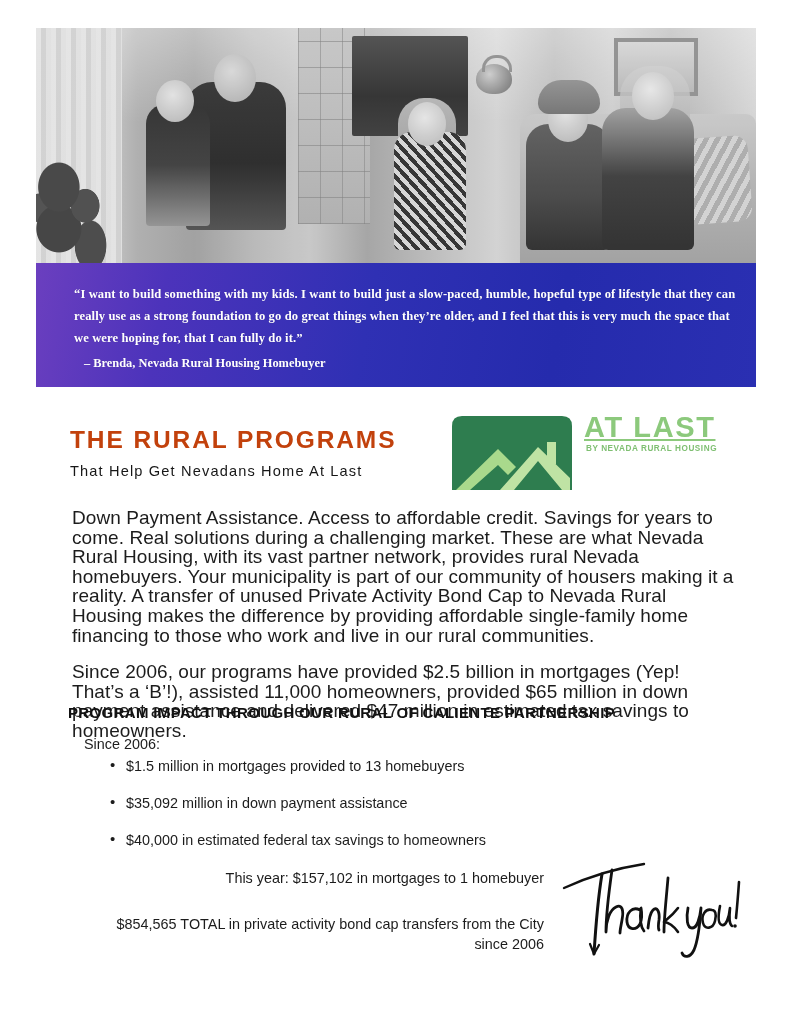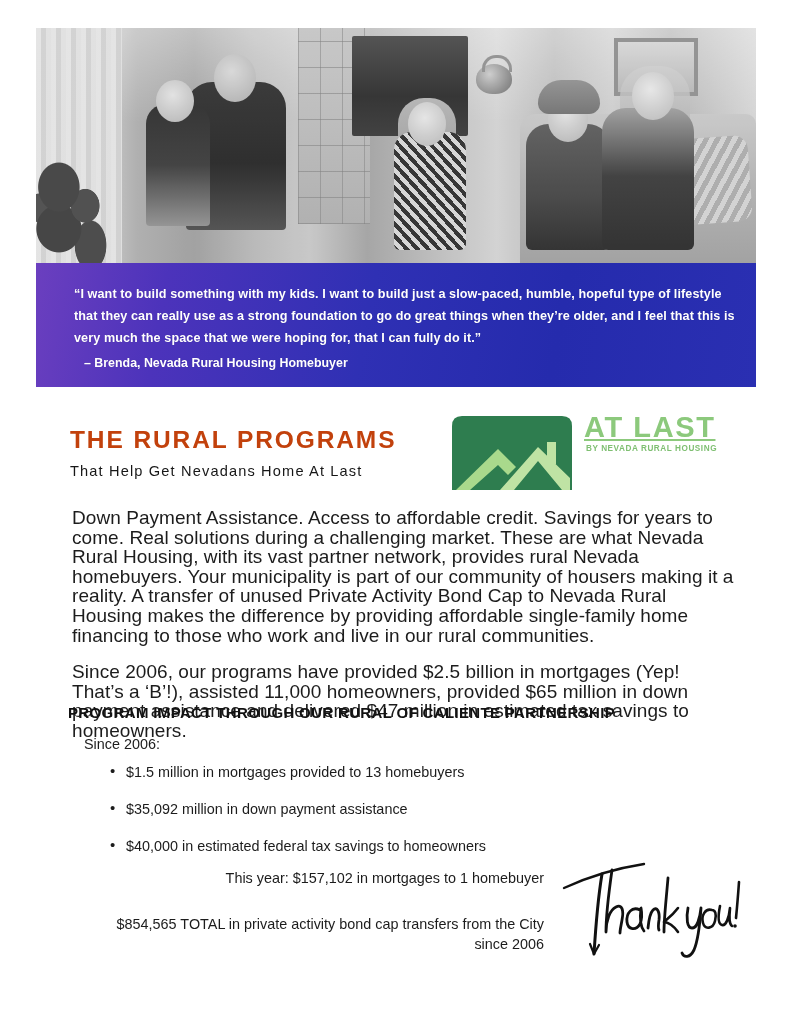--- a/index.html
+++ b/index.html
@@ -137,20 +137,21 @@
     position: absolute;
     left: 36px;
     top: 263px;
     width: 720px;
     height: 124px;
     background: linear-gradient(100deg, #6b3fbf 0%, #4c33bb 18%, #2f30b4 46%, #252bad 72%, #2a2fb2 100%);
     color: #ffffff;
   }
   .quote-band .q-inner {
     padding: 20px 18px 0 38px;
+    font-family: Liberation Serif, serif;
   }
   .quote-text {
     font-size: 12.6px;
     line-height: 22px;
     font-weight: 600;
     letter-spacing: .1px;
     margin: 0;
     text-shadow: 0 0 1px rgba(0,0,0,.18);
   }
   .quote-attrib {
@@ -239,21 +240,21 @@
 
   .impact {
     position: absolute;
     left: 84px;
     top: 734px;
     width: 640px;
   }
   .impact-lead {
     font-size: 14.4px;
     line-height: 20px;
-    margin: 0 0 8px 0;
+    margin: 0 0 2px 0;
     color: #1c1c1c;
   }
   ul.impact-list {
     list-style: none;
     margin: 0;
     padding: 0 0 0 26px;
   }
   ul.impact-list li {
     position: relative;
     font-size: 14.4px;

